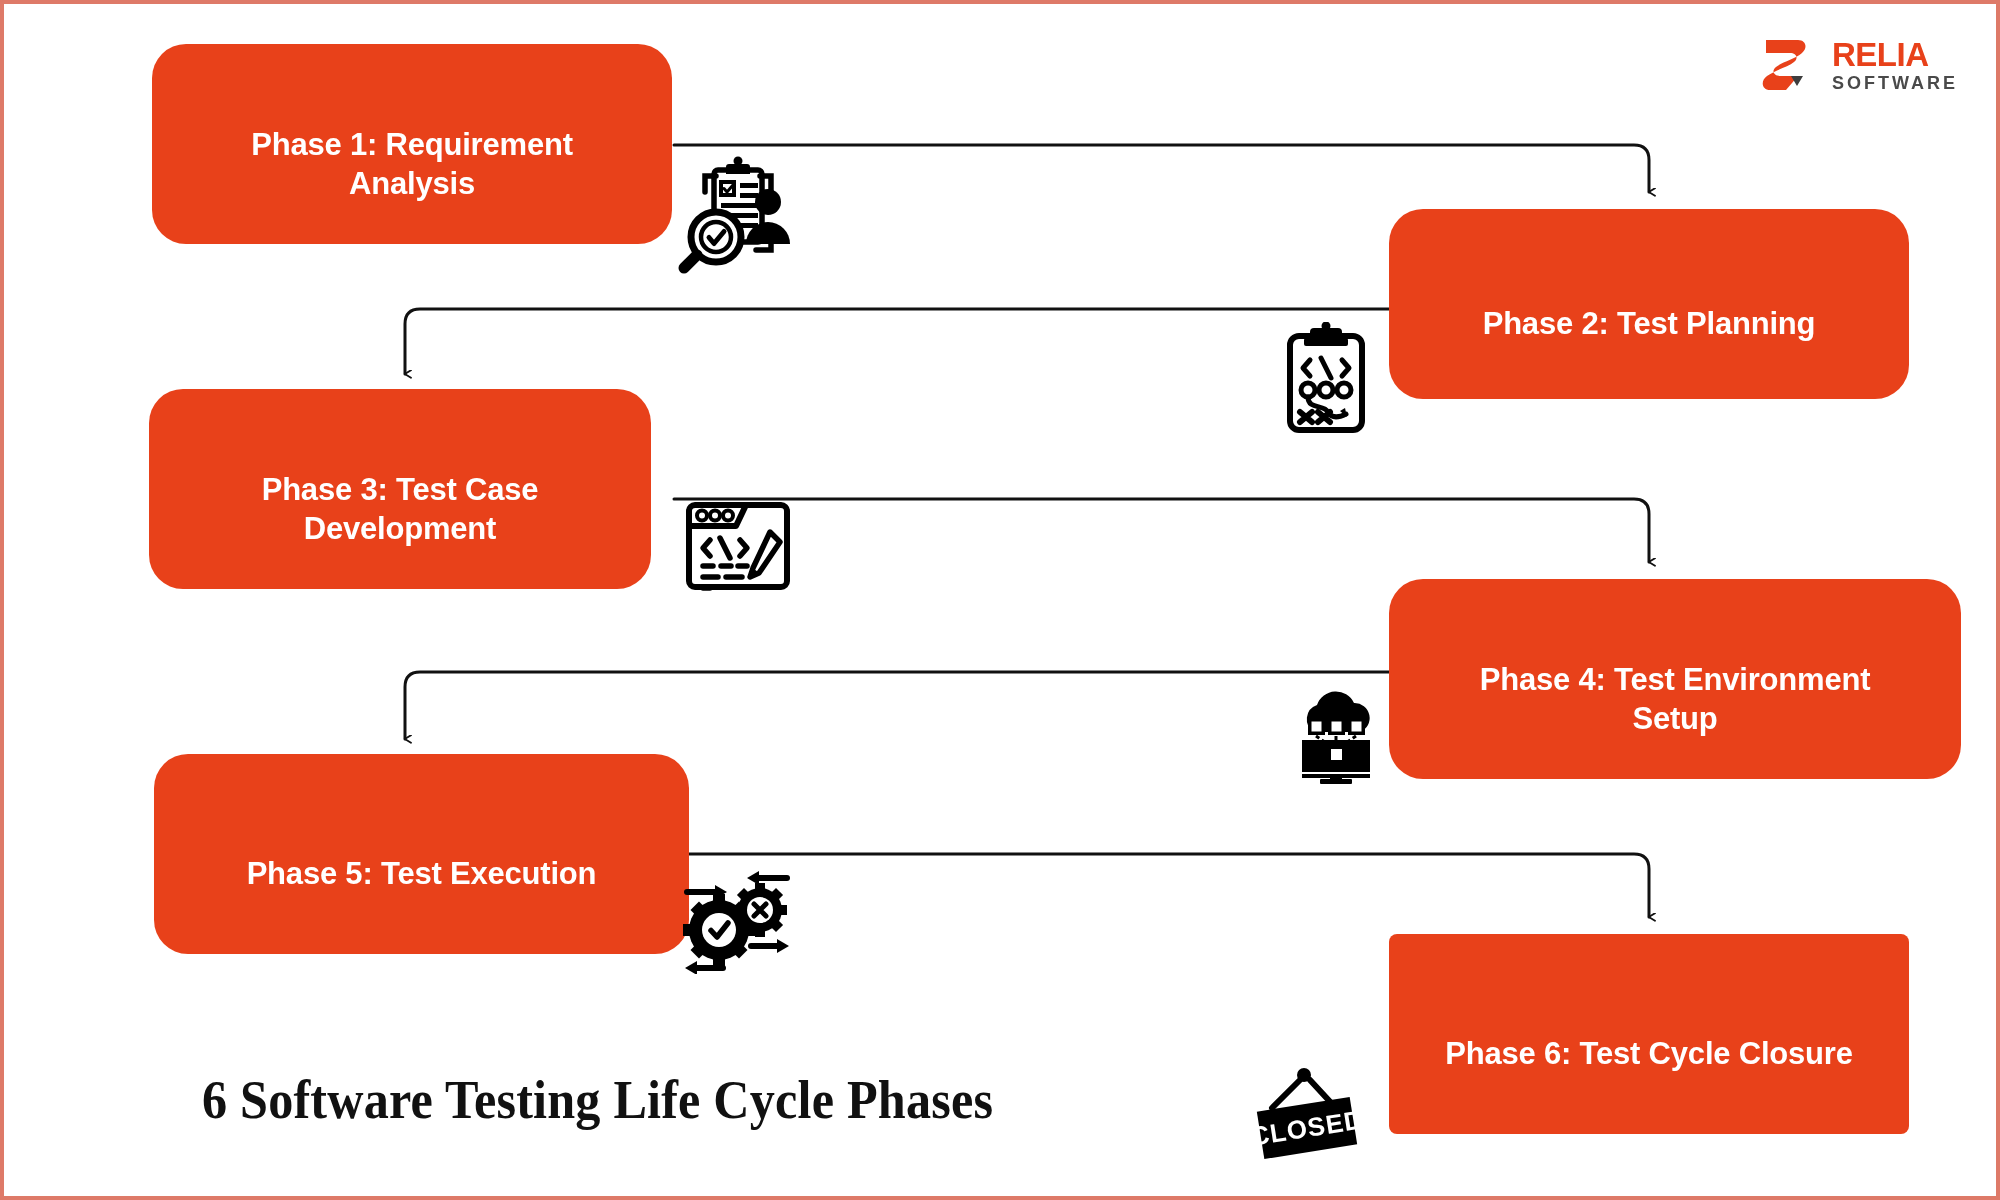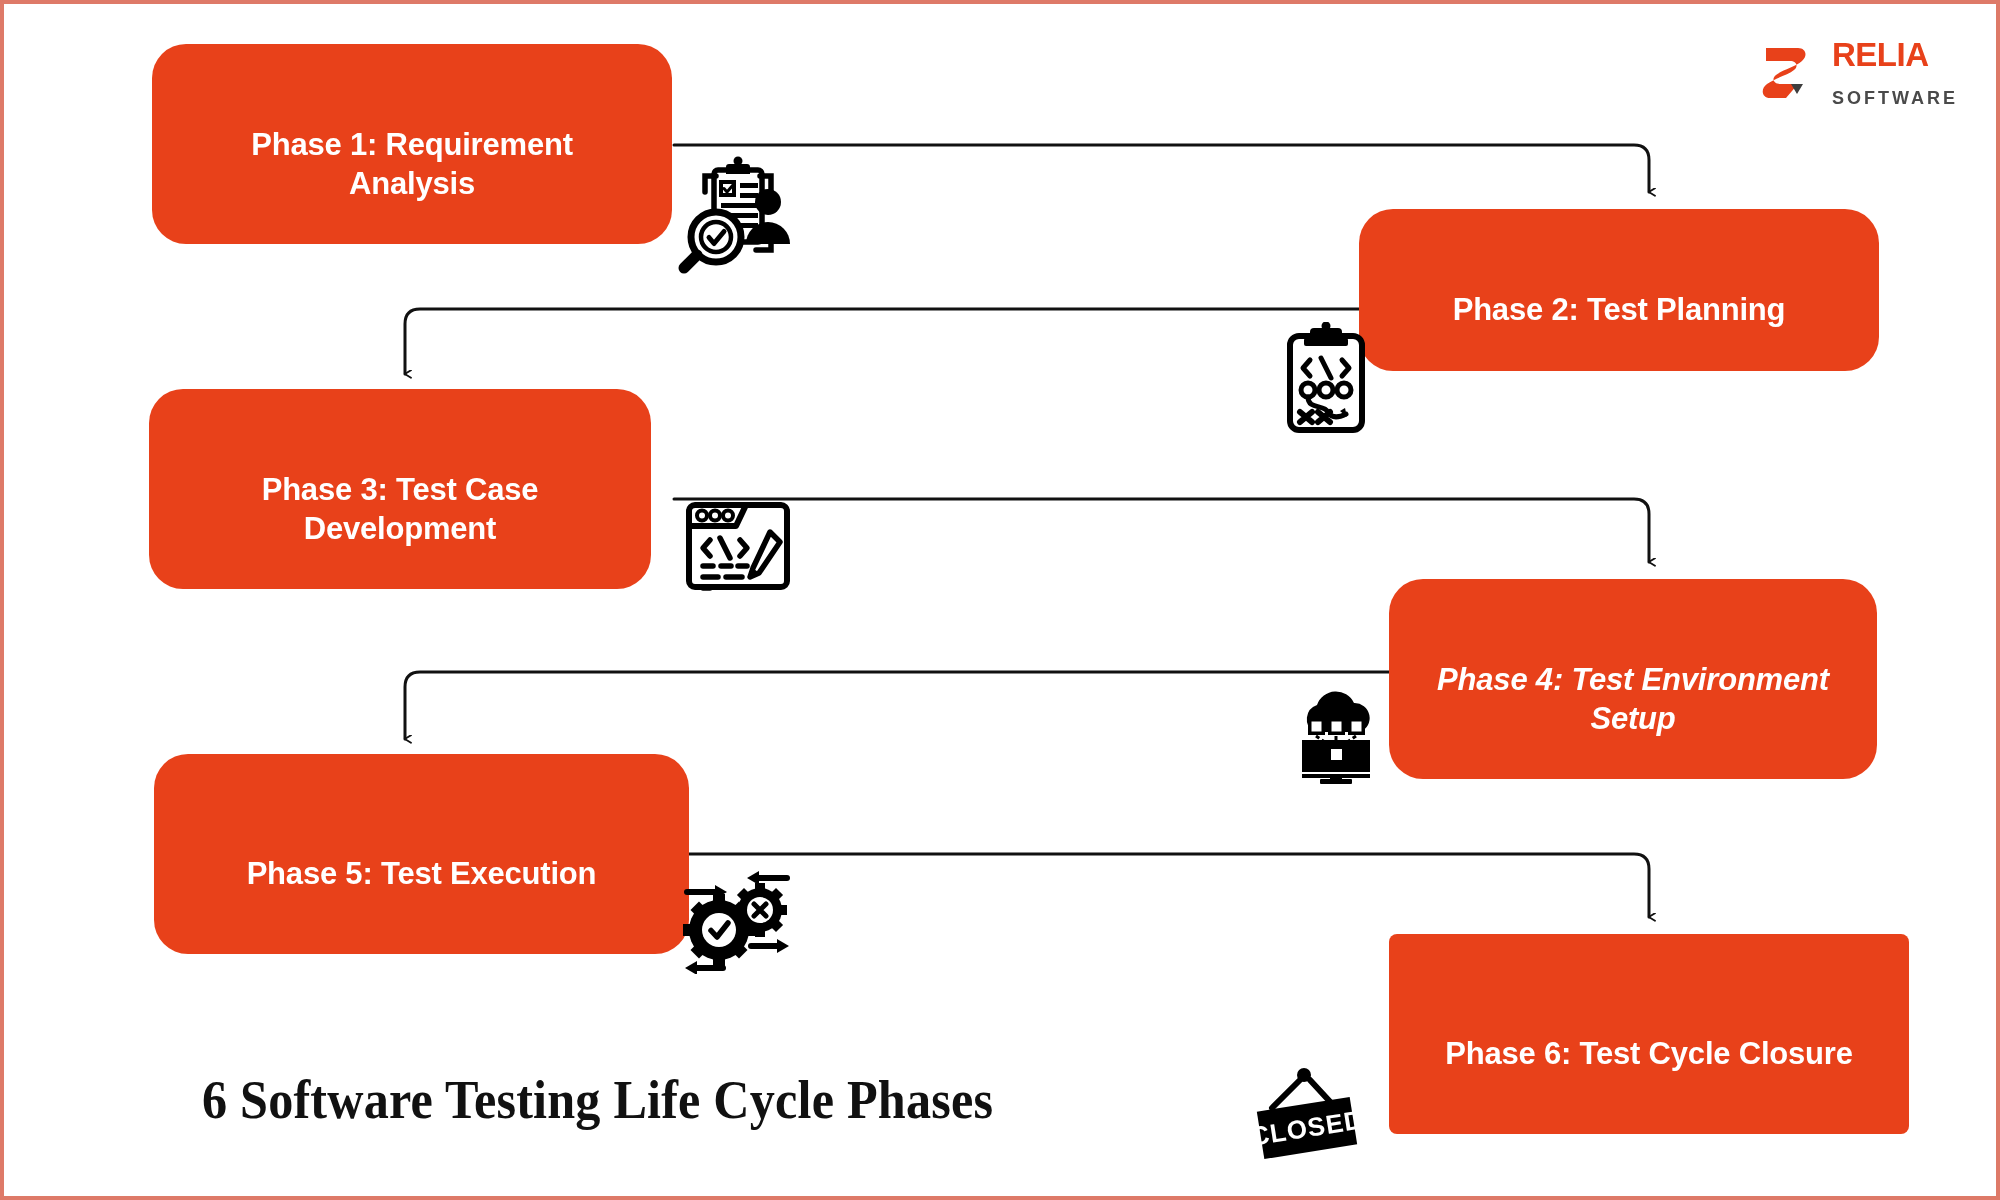--- a/index.html
+++ b/index.html
@@ -45,23 +45,23 @@
     font-family: "Liberation Sans", sans-serif;
     font-weight: bold;
     font-size: 31px;
     line-height: 1.26;
     letter-spacing: -0.2px;
     white-space: pre-line;
     margin-top: 40px;
   }
 
   .box-1 { left: 148px;  top: 40px;  width: 520px; height: 200px; }
-  .box-2 { left: 1355px; top: 205px; width: 520px; height: 162px; }
+  .box-2 { left: 1385px; top: 205px; width: 520px; height: 190px; }
   .box-3 { left: 145px;  top: 385px; width: 502px; height: 200px; }
-  .box-4 { left: 1385px; top: 575px; width: 488px; height: 200px; font-style: italic; }
+  .box-4 { left: 1385px; top: 575px; width: 572px; height: 200px; }
   .box-5 { left: 150px;  top: 750px; width: 535px; height: 200px; }
   .box-6 { left: 1385px; top: 930px; width: 520px; height: 200px; border-radius: 8px; }
 
   
   .icon-wrap {
     position: absolute;
   }
   .icon-wrap svg { display: block; }
 
   .icon-1 { left: 668px;  top: 150px; }
@@ -103,21 +103,21 @@
     font-size: 33px;
     color: #e8411a;
     letter-spacing: -0.5px;
   }
   .logo-software {
     font-family: "Liberation Sans", sans-serif;
     font-weight: bold;
     font-size: 18px;
     color: #4a4a4a;
     letter-spacing: 3.0px;
-    margin-top: 18px;
+    margin-top: 3px;
   }
 </style>
 </head>
 <body>
 
 <div id="page">
 
   <svg id="connectors" viewBox="0 0 2000 1200">
     <defs>
       <marker id="arrowhead" markerWidth="9" markerHeight="9" refX="4.4" refY="7.4" orient="auto" markerUnits="userSpaceOnUse">

